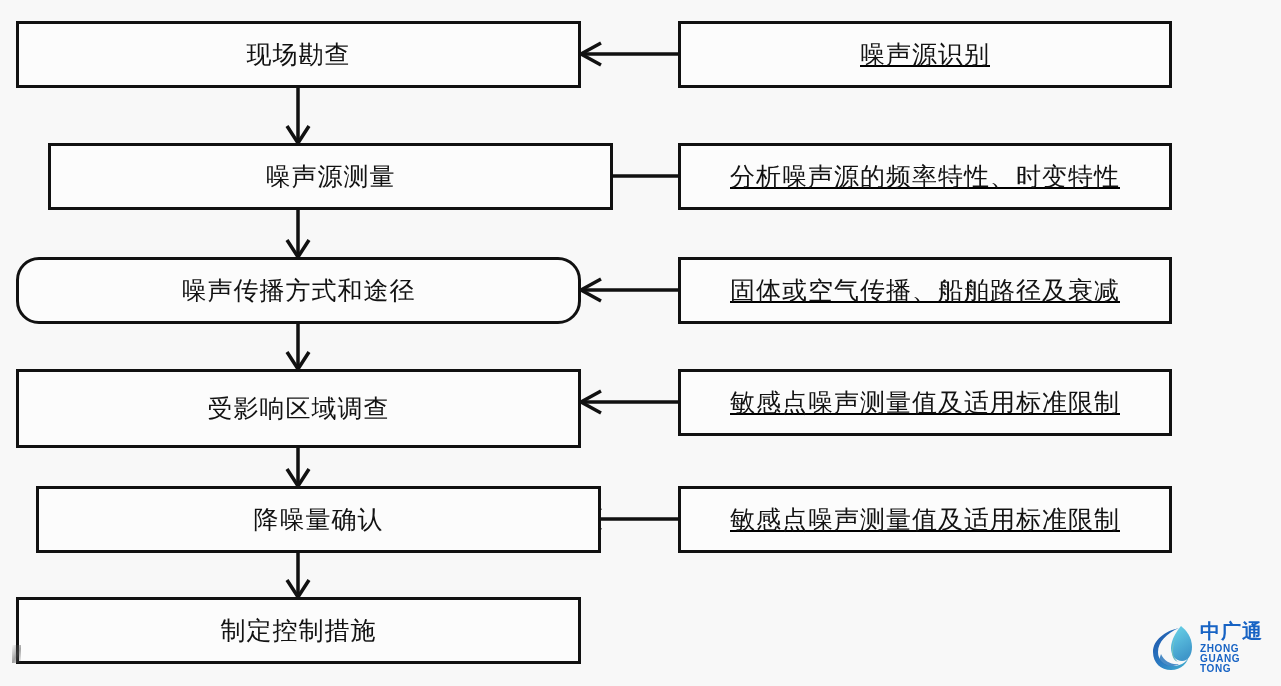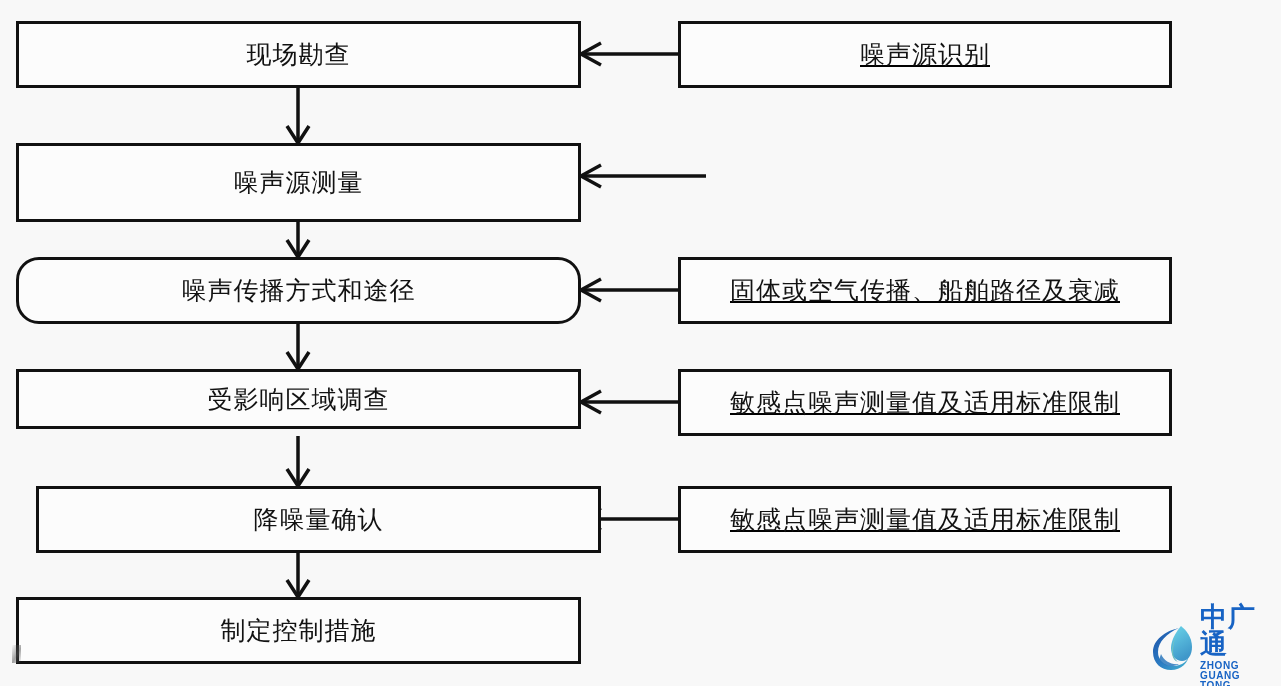--- a/index.html
+++ b/index.html
@@ -52,21 +52,21 @@
   }
   .logo-mark { width: 46px; height: 52px; flex: 0 0 auto; }
   .logo-text {
     display: flex;
     flex-direction: column;
     justify-content: center;
     line-height: 1;
   }
   .logo-cn {
     font-family: "Liberation Sans", "DejaVu Sans", sans-serif;
-    font-size: 27px;
+    font-size: 20px;
     font-weight: bold;
     color: #1763c4;
     letter-spacing: 1px;
   }
   .logo-en {
     font-family: "Liberation Sans", "DejaVu Sans", sans-serif;
     font-size: 10px;
     font-weight: bold;
     color: #1763c4;
     letter-spacing: 0.6px;
@@ -107,38 +107,41 @@
         <line x1="706" y1="402" x2="581" y2="402" stroke="#111111" stroke-width="3.5"></line>
         <polyline points="601,391 581,402 601,413" fill="none" stroke="#111111" stroke-width="3.5" stroke-linecap="butt"></polyline>
         <line x1="706" y1="519" x2="581" y2="519" stroke="#111111" stroke-width="3.5"></line>
         <polyline points="601,508 581,519 601,530" fill="none" stroke="#111111" stroke-width="3.5" stroke-linecap="butt"></polyline>
       </svg>
   </div>
 
   <div class="flow-box left-box" style="top:21px;height:67px;">
     <span class="box-label">现场勘查</span>
   </div>
-  <div class="flow-box left-box" style="top:143px;height:79px;">
+  <div class="flow-box left-box" style="top:143px;height:67px;margin-left:32px;">
     <span class="box-label">噪声源测量</span>
   </div>
   <div class="flow-box left-box" style="top:257px;height:67px;border-radius:23px;">
     <span class="box-label">噪声传播方式和途径</span>
   </div>
-  <div class="flow-box left-box" style="top:369px;height:60px;">
+  <div class="flow-box left-box" style="top:369px;height:79px;">
     <span class="box-label">受影响区域调查</span>
   </div>
   <div class="flow-box left-box" style="top:486px;height:67px;margin-left:20px;">
     <span class="box-label">降噪量确认</span>
   </div>
   <div class="flow-box left-box" style="top:597px;height:67px;justify-content:center;">
     <span class="box-label">制定控制措施</span>
   </div>
 
   <div class="flow-box right-box" style="top:21px;height:67px;">
     <span class="box-label">噪声源识别</span>
+  </div>
+  <div class="flow-box right-box" style="top:143px;height:67px;">
+    <span class="box-label">分析噪声源的频率特性、时变特性</span>
   </div>
   <div class="flow-box right-box" style="top:257px;height:67px;text-align:right;">
     <span class="box-label">固体或空气传播、船舶路径及衰减</span>
   </div>
   <div class="flow-box right-box" style="top:369px;height:67px;">
     <span class="box-label">敏感点噪声测量值及适用标准限制</span>
   </div>
   <div class="flow-box right-box" style="top:486px;height:67px;">
     <span class="box-label">敏感点噪声测量值及适用标准限制</span>
   </div>

